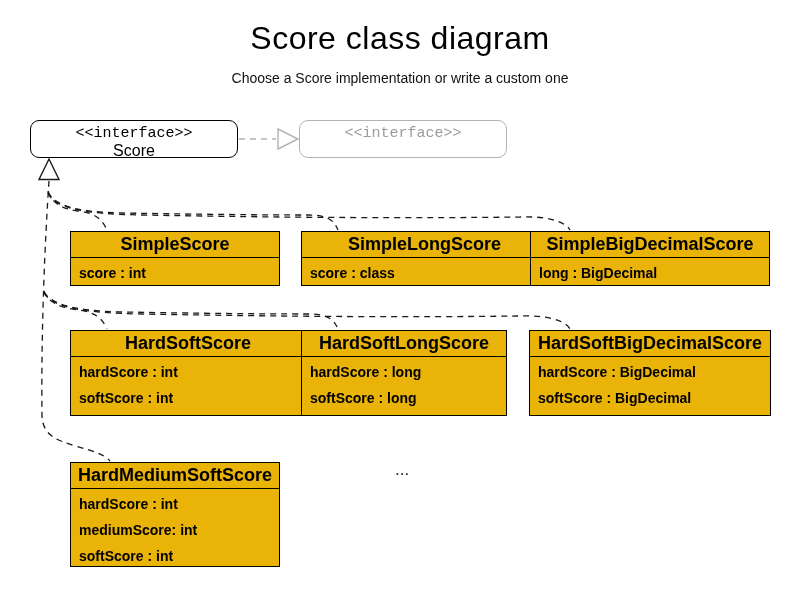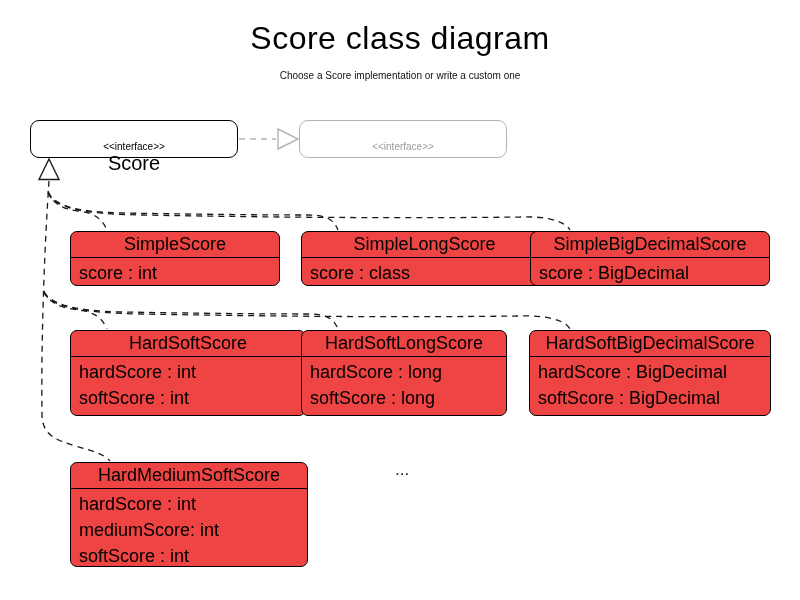--- a/index.html
+++ b/index.html
@@ -6,39 +6,39 @@
   #stage{
     position:relative;width:800px;height:600px;background:#ffffff;
     font-family:"Liberation Sans", sans-serif;color:#000;overflow:hidden;
   }
   .page-title{
     position:absolute;left:0;top:20px;width:800px;text-align:center;
     font-size:32px;font-weight:400;letter-spacing:0.5px;color:#000;
   }
   .page-subtitle{
     position:absolute;left:0;top:70px;width:800px;text-align:center;
-    font-size:10px;color:#111;
+    font-size:14px;color:#111;
   }
   #connector-layer{position:absolute;left:0;top:0;z-index:1;}
   .ibox{
     position:absolute;z-index:2;background:#fff;border:1.6px solid #000;
     border-radius:9px;text-align:center;box-sizing:border-box;
   }
-  .ibox .stereo{font-size:10px;line-height:12px;margin-top:20px;}
-  .ibox .iname{font-size:20px;line-height:21px;}
+  .ibox .stereo{font-size:15px;line-height:12px;margin-top:7px;font-family:Liberation Mono, monospace;}
+  .ibox .iname{font-size:16px;line-height:21px;}
   .ibox.inactive{border-color:#b3b3b3;color:#9b9b9b;}
   .cbox{
-    position:absolute;z-index:2;background:#ef4444;border:1.4px solid #000;
-    border-radius:7px;box-sizing:border-box;overflow:hidden;
+    position:absolute;z-index:2;background:#eab308;border:1.4px solid #000;
+    border-radius:0;box-sizing:border-box;overflow:hidden;font-weight:bold;
   }
   .ctitle{
     height:25px;line-height:25px;text-align:center;font-size:18px;
     border-bottom:1.4px solid #000;white-space:nowrap;
   }
-  .cattrs{padding:2px 8px 12px 8px;font-size:18px;line-height:26px;white-space:nowrap;}
+  .cattrs{padding:2px 8px 12px 8px;font-size:14px;line-height:26px;white-space:nowrap;}
   .ellipsis{position:absolute;z-index:2;font-size:17px;color:#1a1a1a;}
 </style>
 </head>
 <body>
 
 <div id="stage">
 
   <div class="page-title">Score class diagram</div>
   <div class="page-subtitle">Choose a Score implementation or write a custom one</div>
 
@@ -79,21 +79,21 @@
   <div class="cbox" style="left:301px;top:231px;width:247px;height:55px">
     <div class="ctitle">SimpleLongScore</div>
     <div class="cattrs">
       <div>score : class</div>
     </div>
   </div>
 
   <div class="cbox" style="left:530px;top:231px;width:240px;height:55px">
     <div class="ctitle">SimpleBigDecimalScore</div>
     <div class="cattrs">
-      <div>score : BigDecimal</div>
+      <div>long : BigDecimal</div>
     </div>
   </div>
 
   <div class="cbox" style="left:70px;top:330px;width:236px;height:86px">
     <div class="ctitle">HardSoftScore</div>
     <div class="cattrs">
       <div>hardScore : int</div>
       <div>softScore : int</div>
     </div>
   </div>
@@ -107,21 +107,21 @@
   </div>
 
   <div class="cbox" style="left:529px;top:330px;width:242px;height:86px">
     <div class="ctitle">HardSoftBigDecimalScore</div>
     <div class="cattrs">
       <div>hardScore : BigDecimal</div>
       <div>softScore : BigDecimal</div>
     </div>
   </div>
 
-  <div class="cbox" style="left:70px;top:462px;width:238px;height:105px">
+  <div class="cbox" style="left:70px;top:462px;width:210px;height:105px">
     <div class="ctitle">HardMediumSoftScore</div>
     <div class="cattrs">
       <div>hardScore : int</div>
       <div>mediumScore: int</div>
       <div>softScore : int</div>
     </div>
   </div>
 
   <div class="ellipsis" style="left:395px;top:460px">...</div>
 

